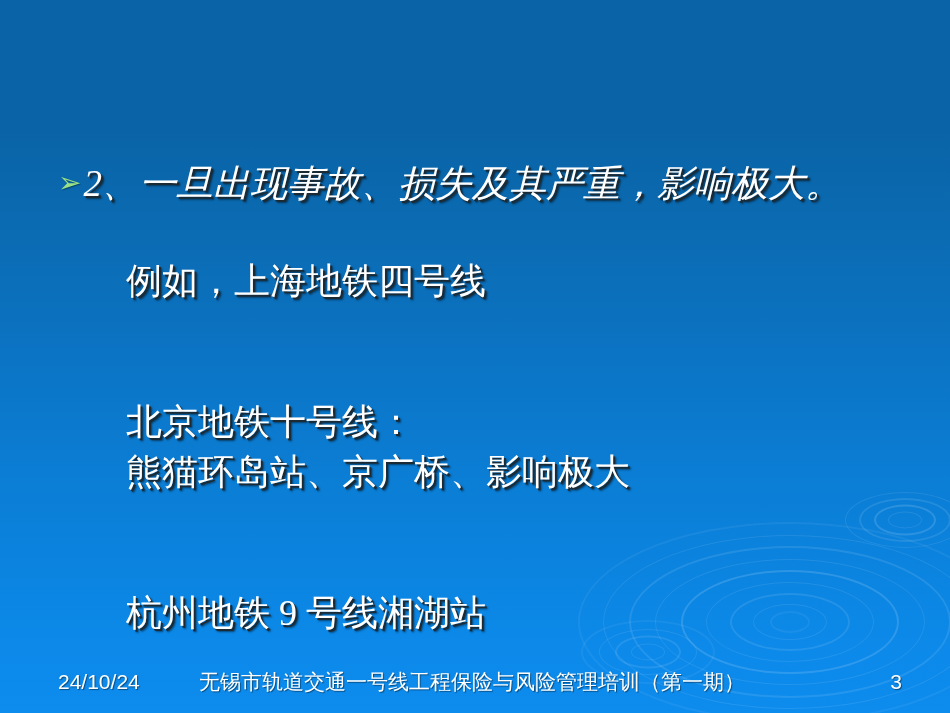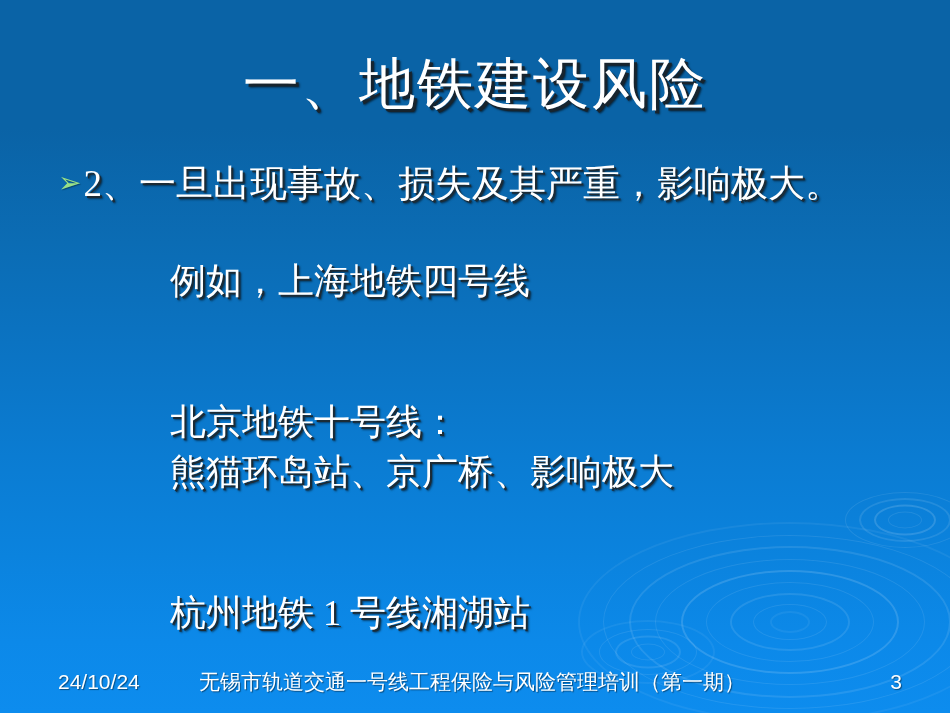--- a/index.html
+++ b/index.html
@@ -76,26 +76,27 @@
   .bullet-mark {
     color: #99e087;
     font-size: 28px;
     line-height: 1.4;
     margin-right: 2px;
     flex: 0 0 auto;
     text-shadow: 1px 1px 1px rgba(0,0,0,0.35);
   }
   .bullet-text {
     flex: 1 1 auto;
+    font-style: italic;
   }
 
   .sub-line {
     font-size: 36px;
     line-height: 1.15;
-    margin-left: 112px;
+    margin-left: 68px;
     text-shadow: 2px 2px 0 #1b2b36, 3px 3px 2px rgba(0,0,0,0.5);
     white-space: nowrap;
   }
   .gap-lg { height: 56px; }
   .gap-md { height: 44px; }
   .gap-sm { height: 8px; }
 
   
   .footer {
     position: absolute;
@@ -148,42 +149,41 @@
     <div class="ripple" style="left:905px; top:520px; width:88px; height:40px;"></div>
     <div class="ripple bright" style="left:905px; top:520px; width:58px; height:27px;"></div>
     <div class="ripple thin" style="left:905px; top:520px; width:32px; height:15px;"></div>
 
     <div class="ripple faint" style="left:648px; top:652px; width:130px; height:60px;"></div>
     <div class="ripple thin" style="left:648px; top:652px; width:96px; height:44px;"></div>
     <div class="ripple" style="left:648px; top:652px; width:62px; height:29px;"></div>
     <div class="ripple thin" style="left:648px; top:652px; width:32px; height:15px;"></div>
   </div>
 
-  <div class="slide-title">一、地铁建设风险</div>
 
   <div class="body-block">
 
     <div class="bullet-row">
       <span class="bullet-mark">➢</span>
       <span class="bullet-text">2、一旦出现事故、损失及其严重，影响极大。</span>
     </div>
 
     <div class="gap-lg"></div>
     <div class="sub-line">例如，上海地铁四号线</div>
 
     <div class="gap-lg"></div>
     <div class="gap-md"></div>
     <div class="sub-line">北京地铁十号线：</div>
 
     <div class="gap-sm"></div>
     <div class="sub-line">熊猫环岛站、京广桥、影响极大</div>
 
     <div class="gap-lg"></div>
     <div class="gap-md"></div>
-    <div class="sub-line">杭州地铁 1 号线湘湖站</div>
+    <div class="sub-line">杭州地铁 9 号线湘湖站</div>
 
   </div>
 
   <div class="footer">
     <span class="footer-date">24/10/24</span>
     <span class="footer-center">无锡市轨道交通一号线工程保险与风险管理培训（第一期）</span>
     <span class="footer-page">3</span>
   </div>
 
 </div>

